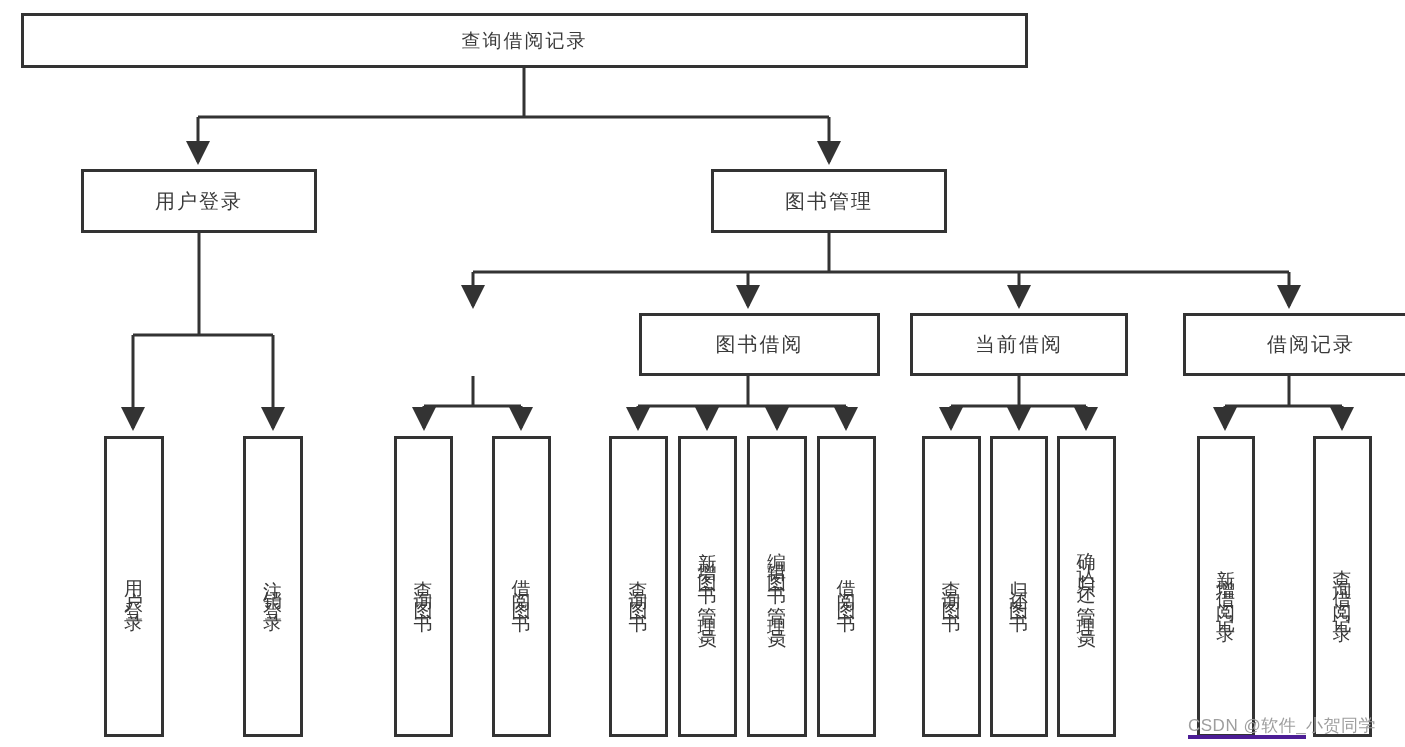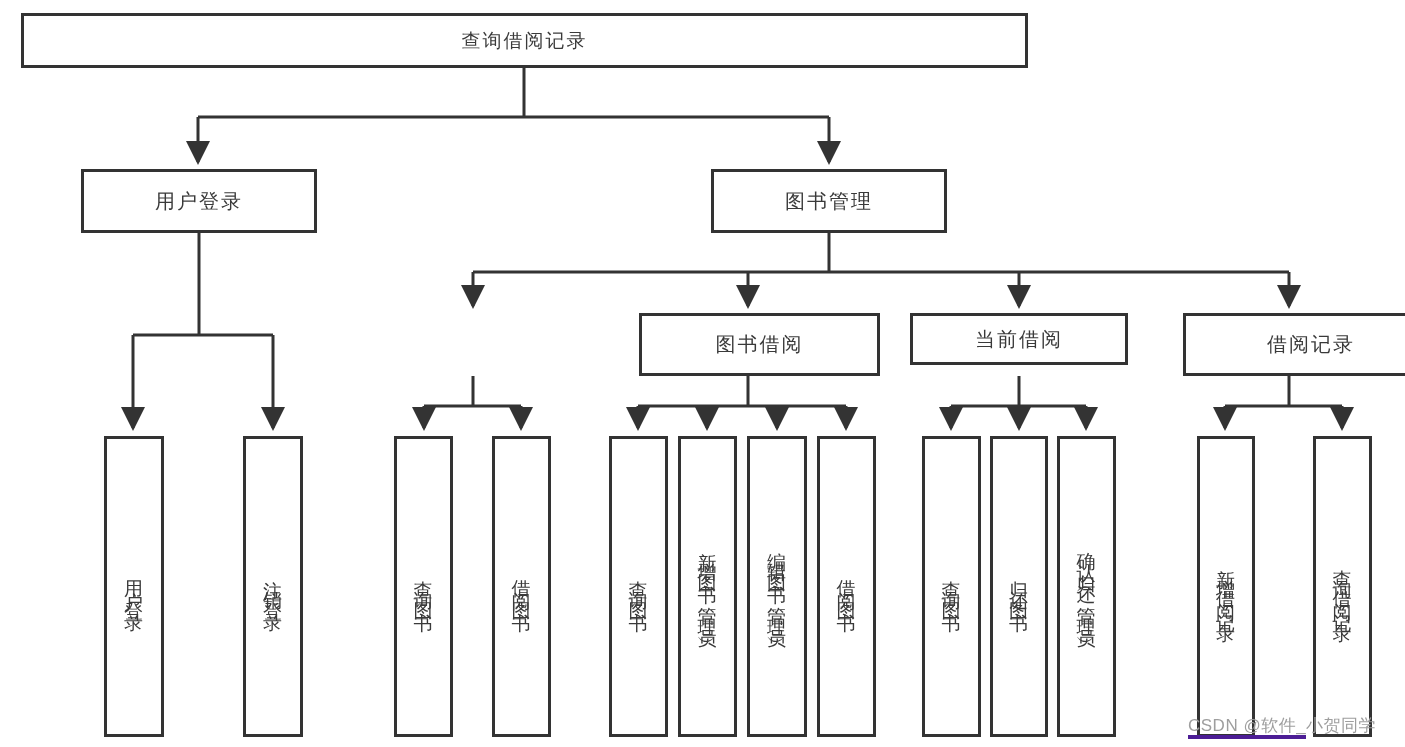--- a/index.html
+++ b/index.html
@@ -74,21 +74,21 @@
   <div class="box" style="left:81px;top:169px;width:236px;height:64px">
     <span class="hlbl">用户登录</span>
   </div>
   <div class="box" style="left:711px;top:169px;width:236px;height:64px">
     <span class="hlbl">图书管理</span>
   </div>
 
   <div class="box" style="left:639px;top:313px;width:241px;height:63px">
     <span class="hlbl">图书借阅</span>
   </div>
-  <div class="box" style="left:910px;top:313px;width:218px;height:52px">
+  <div class="box" style="left:910px;top:313px;width:218px;height:63px">
     <span class="hlbl">当前借阅</span>
   </div>
   <div class="box" style="left:1183px;top:313px;width:256px;height:63px">
     <span class="hlbl">借阅记录</span>
   </div>
 
   <div class="box v" style="left:104px;top:436px;width:60px;height:301px">
     <span class="vlbl">用户登录</span>
   </div>
   <div class="box v" style="left:243px;top:436px;width:60px;height:301px">

